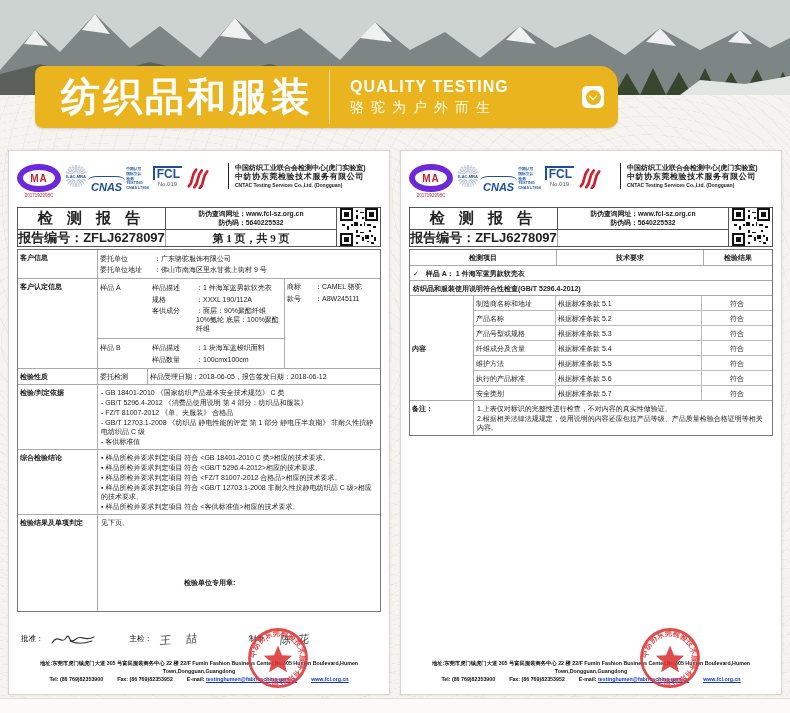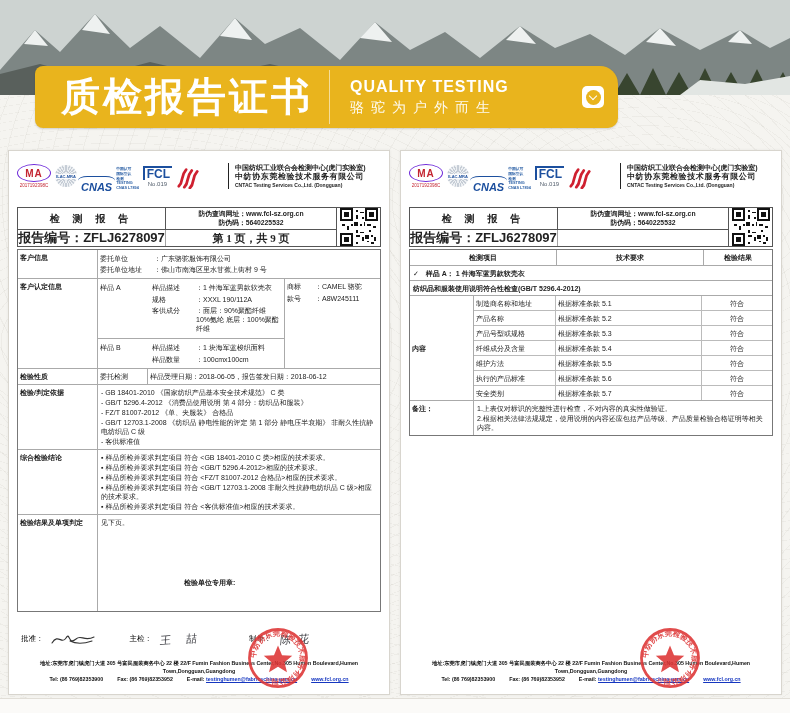--- a/index.html
+++ b/index.html
@@ -26,42 +26,42 @@
   .badge-ring{width:15px;height:15px;border-radius:50%;background:#e9b41d;position:relative;display:block;}
   .badge-ring::after{content:"";position:absolute;left:4.4px;top:3.4px;width:5px;height:5px;
     border-right:1.7px solid #fff;border-bottom:1.7px solid #fff;transform:rotate(45deg);}
   
   .reports{position:absolute;top:150px;left:8px;display:flex;gap:10px;}
   .rc{width:382px;height:545px;background:#fff;border:1px solid #d8d5ce;box-sizing:border-box;
     padding:8px;position:relative;box-shadow:0 0 3px rgba(0,0,0,.06);}
   
   .lh{display:flex;align-items:flex-start;gap:4px;height:46px;}
   .cma{display:flex;flex-direction:column;align-items:center;margin-top:5px;}
-  .cma-oval{border:1px solid #6d28d9;border-radius:50%;width:32px;height:16px;display:flex;align-items:center;
+  .cma-oval{border:6px solid #6d28d9;border-radius:50%;width:32px;height:16px;display:flex;align-items:center;
     justify-content:center;font-weight:bold;color:#c32430;font-size:10px;letter-spacing:1px;}
   .cma-cert{font-size:4.5px;color:#c32430;margin-top:1px;}
   .ilac{width:22px;height:22px;border-radius:50%;background:repeating-conic-gradient(#c6cdd6 0 8deg,#edf0f3 8deg 16deg);
     display:flex;align-items:center;justify-content:center;margin-top:6px;flex:none;}
   .ilac span{background:rgba(255,255,255,.9);font-size:4px;color:#23549f;font-weight:bold;padding:0 1px;white-space:nowrap;}
   .cnas{position:relative;color:#1c4f9e;font-weight:bold;font-style:italic;font-size:11px;margin-top:22px;}
   .cnas::before{content:"";position:absolute;left:-3px;right:-3px;top:-5px;height:8px;
     border-top:1.5px solid #1c4f9e;border-radius:50%/100%;}
   .accred{display:flex;flex-direction:column;font-size:3.8px;line-height:4.8px;color:#2a5fa5;margin-top:8px;font-weight:bold;}
   .fcl{display:flex;flex-direction:column;align-items:center;margin-top:7px;color:#1c4f9e;}
   .fcl-txt{font-size:12px;font-weight:bold;border-left:2px solid #1c4f9e;border-top:2px solid #1c4f9e;padding:0 2px;line-height:12px;}
   .fcl-no{font-size:6px;color:#55606e;margin-top:1px;}
   .flame{margin-top:6px;}
   .org{margin-left:auto;border-left:1px solid #222;padding-left:6px;width:146px;flex:none;margin-top:4px;}
   .o1{font-size:7px;font-weight:bold;line-height:9px;white-space:nowrap;}
   .o2{font-size:8px;font-weight:bold;letter-spacing:.6px;line-height:10px;white-space:nowrap;}
   .o3{font-size:5px;font-weight:bold;line-height:7px;white-space:nowrap;}
   
   .tt{display:grid;grid-template-columns:148px 1fr 44px;grid-template-rows:22px 16px;border:1px solid #555;margin-top:2px;}
   .tt>div{box-sizing:border-box;display:flex;align-items:center;justify-content:center;}
-  .tt-title{border-right:1px solid #555;border-bottom:1px solid #555;font-size:10px;font-weight:bold;letter-spacing:5px;}
+  .tt-title{border-right:1px solid #555;border-bottom:1px solid #555;font-size:15px;font-weight:bold;letter-spacing:5px;}
   .tt-af{border-bottom:1px solid #555;flex-direction:column;font-size:6.8px;line-height:8.5px;font-weight:bold;}
   .tt-qr{grid-column:3;grid-row:1/3;border-left:1px solid #555;}
   .tt-no{border-right:1px solid #a3a3a3;font-size:13px;font-weight:bold;}
   .tt-page{font-size:11px;font-weight:bold;font-family:Liberation Serif, serif;}
   .qr{width:38px;height:38px;}
   
   .mt{border:1px solid #777;margin-top:2px;font-size:7px;line-height:9px;color:#222;}
   .mrow{display:flex;border-bottom:1px solid #aaa;}
   .mrow:last-child{border-bottom:none;}
   .mlab{width:80px;flex:none;padding:3px 2px;font-weight:600;border-right:1px solid #aaa;box-sizing:border-box;}
@@ -123,21 +123,21 @@
 <svg class="photo" viewBox="0 0 790 95" preserveAspectRatio="none">
   <rect width="790" height="95" fill="#cdd3d1"></rect>
   <path d="M0,70 L35,30 60,52 95,14 130,48 160,26 200,58 235,18 265,44 300,28 340,60 375,22 410,50 445,32 480,58 520,26 555,48 590,34 625,55 660,28 700,50 740,30 770,48 790,38 L790,95 0,95 Z" fill="#7d8684"></path>
   <path d="M95,14 L110,34 82,30 Z M235,18 L252,40 220,36 Z M375,22 L392,42 360,38 Z M520,26 L536,44 506,40 Z M660,28 L676,46 646,42 Z M35,30 L48,46 24,44 Z M740,30 L752,44 728,42 Z" fill="#eef1f0"></path>
   <path d="M0,95 L0,74 40,64 90,78 150,62 210,76 270,64 330,78 390,66 L390,95 Z" fill="#59605c"></path>
   <path d="M380,95 L393,68 406,95 419,70 432,95 445,66 458,95 471,71 484,95 497,68 510,95 523,72 536,95 549,67 562,95 575,71 588,95 601,68 614,95 627,73 640,95 653,68 666,95 679,72 692,95 705,68 718,95 731,72 744,95 757,69 770,95 783,72 790,86 790,95 Z" fill="#38452f"></path>
   <path d="M680,95 L700,80 745,84 790,76 790,95 Z" fill="#e2e6e3"></path>
 </svg>
 
 <div class="banner">
-  <div class="btitle">质检报告证书</div>
+  <div class="btitle">纺织品和服装</div>
   <div class="bdiv"></div>
   <div class="bright">
     <div class="ben">QUALITY TESTING</div>
     <div class="bcn">骆驼为户外而生</div>
   </div>
   <a class="badge">
       <span class="badge-ring"></span>
     </a>
 </div>
 

